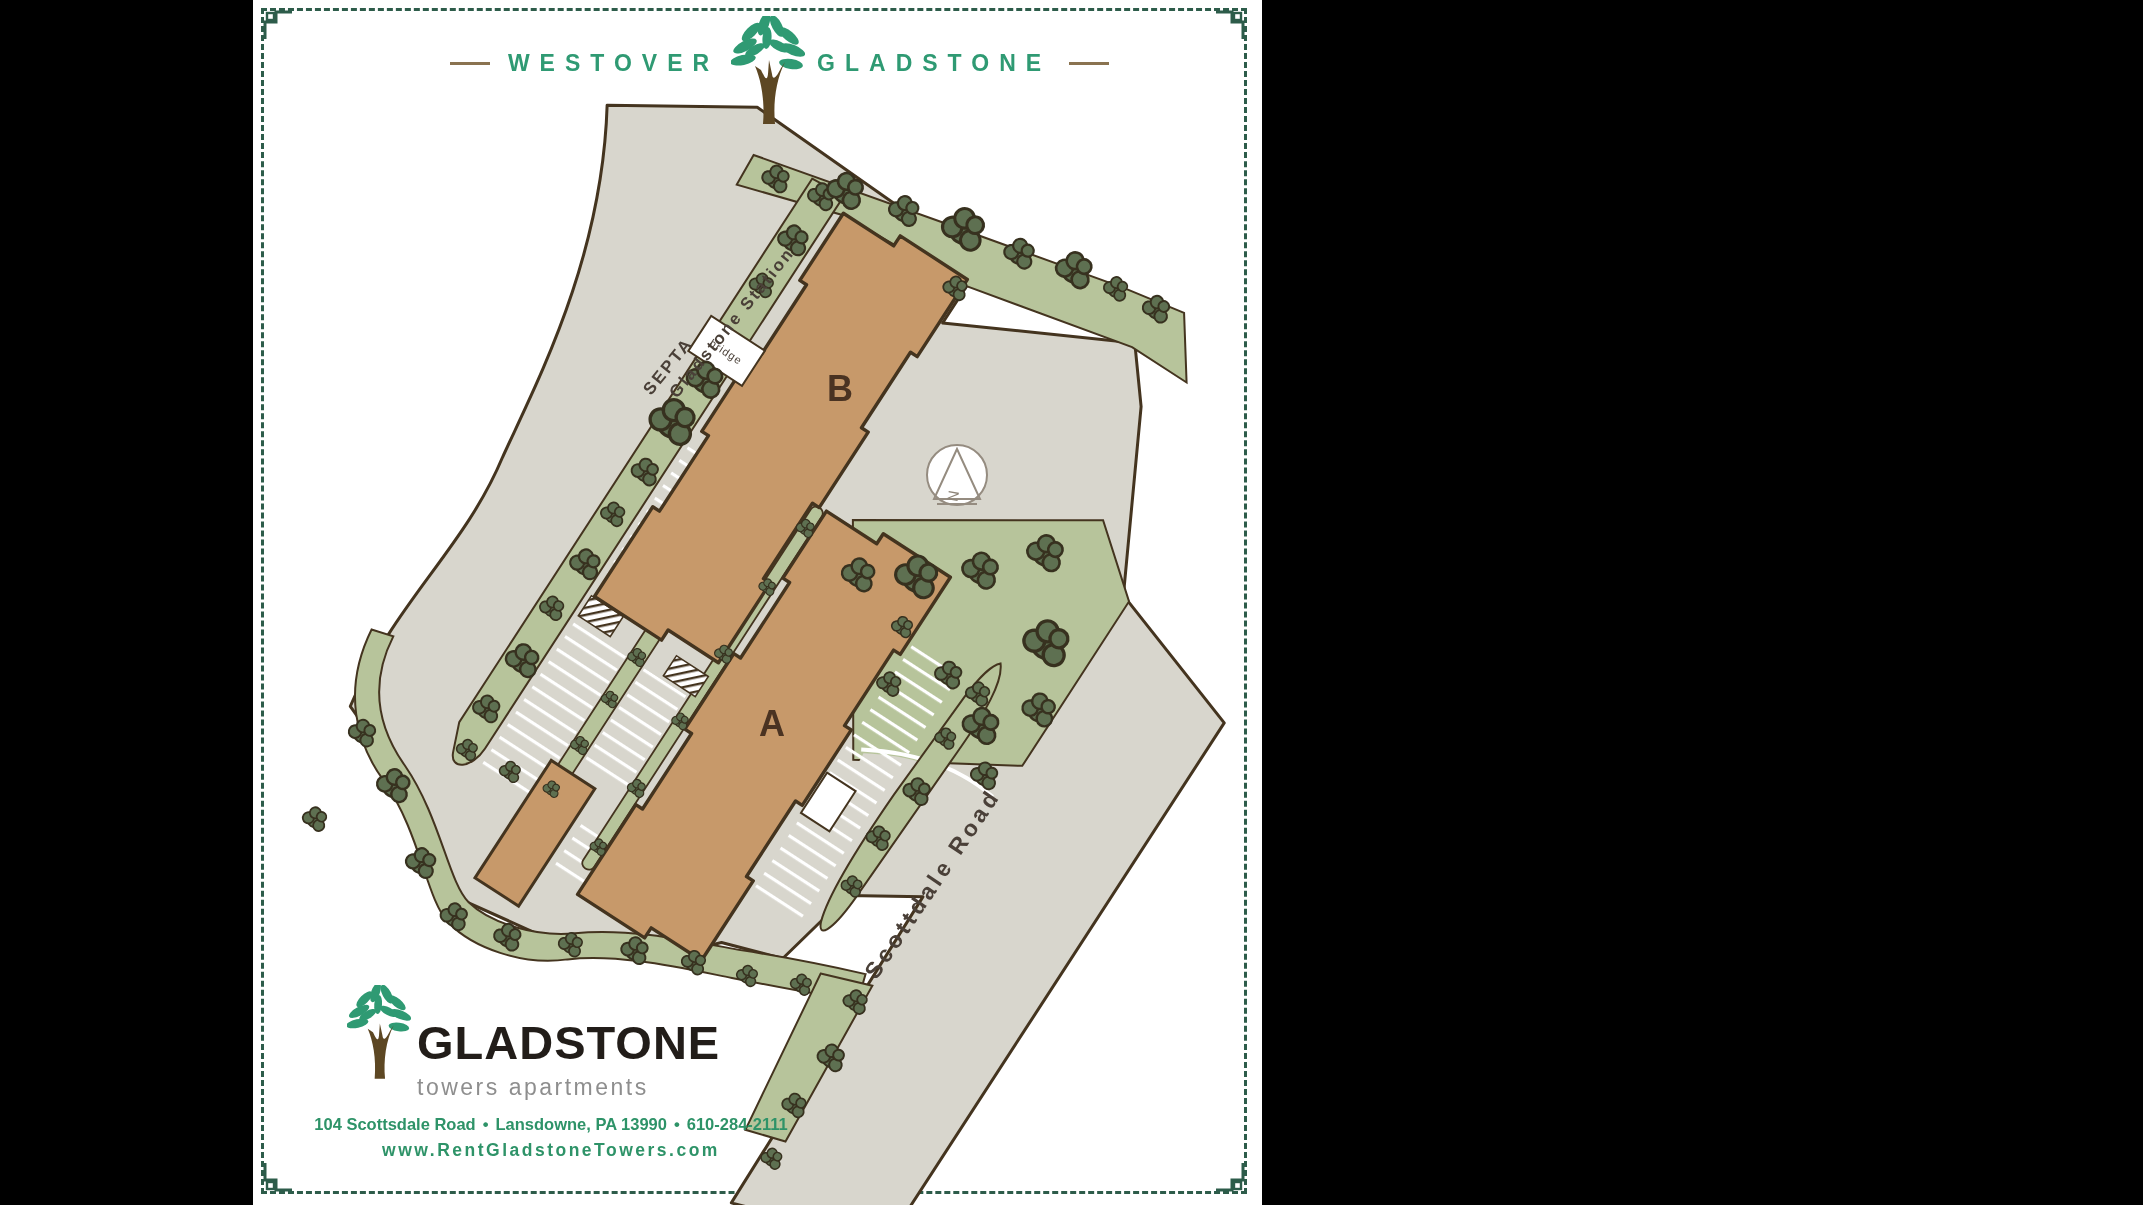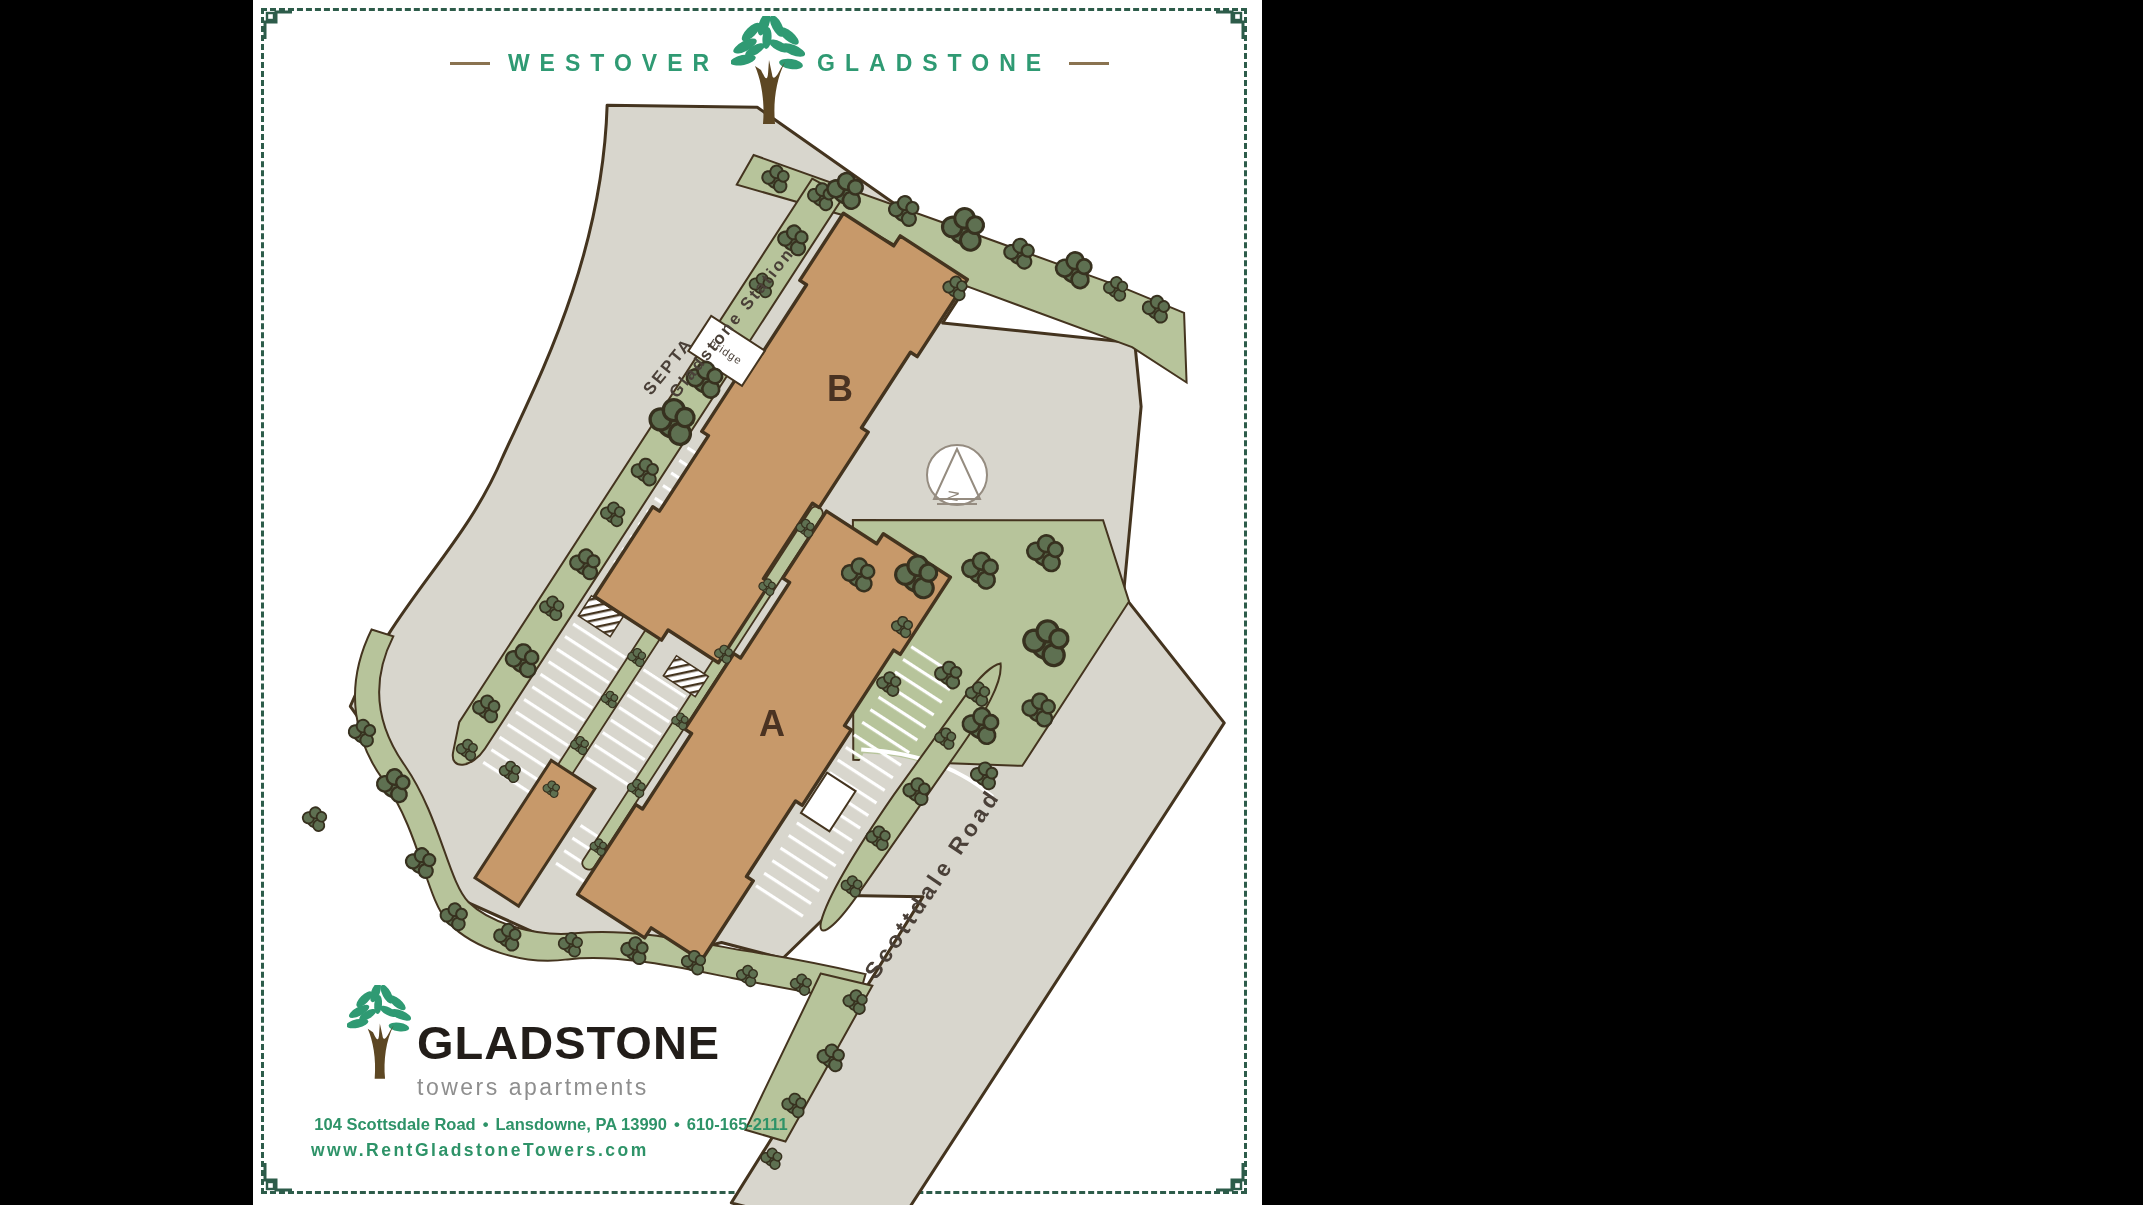--- a/index.html
+++ b/index.html
@@ -28,21 +28,21 @@
 
   
   .footer { position:absolute; left:58px; top:985px; width:480px; }
   .logo-row { display:flex; align-items:flex-start; margin-left:36px; }
   .logo-text { margin-left:6px; margin-top:18px; }
   .logo-name { color:#221d19; font-size:47px; font-weight:700; letter-spacing:1px; line-height:1;margin-top:16px; }
   .logo-tag { color:#8e8e8e; font-size:23px; letter-spacing:2.5px; margin-top:8px; }
   .addr-line { margin-top:14px; text-align:center; color:#2e9368; font-size:16.5px;
                font-weight:700; }
   .addr-line .sep { padding:0 7px; }
-  .site-line { margin-top:6px; text-align:left; color:#2e9368; font-size:17.5px;
+  .site-line { margin-top:6px; text-align:center; color:#2e9368; font-size:17.5px;
                font-weight:700; letter-spacing:2.5px; }
 </style>
 </head>
 <body>
 
 <div class="stage">
   <div class="page">
 
     <div class="deco-border">
       <div class="corner c-tl">
@@ -283,19 +283,19 @@
             <path d="M 32,108 C 34,84 30,64 24,50 L 30,54 C 34,62 36,66 37,58 L 38,44 L 41,58
                      C 42,66 46,60 50,52 L 54,46 C 45,64 42,86 44,108 Z" fill="#5d4723"></path>
           </svg>
         </div>
         <div class="logo-text">
           <div class="logo-name">GLADSTONE</div>
           <div class="logo-tag">towers apartments</div>
         </div>
       </div>
       <div class="addr-line">
-        <span>104 Scottsdale Road</span><span class="sep">•</span><span>Lansdowne, PA 13990</span><span class="sep">•</span><span>610-165-2111</span>
+        <span>104 Scottsdale Road</span><span class="sep">•</span><span>Lansdowne, PA 13990</span><span class="sep">•</span><span>610-284-2111</span>
       </div>
       <div class="site-line">www.RentGladstoneTowers.com</div>
     </div>
 
   </div>
 </div>
 
 </body></html>

